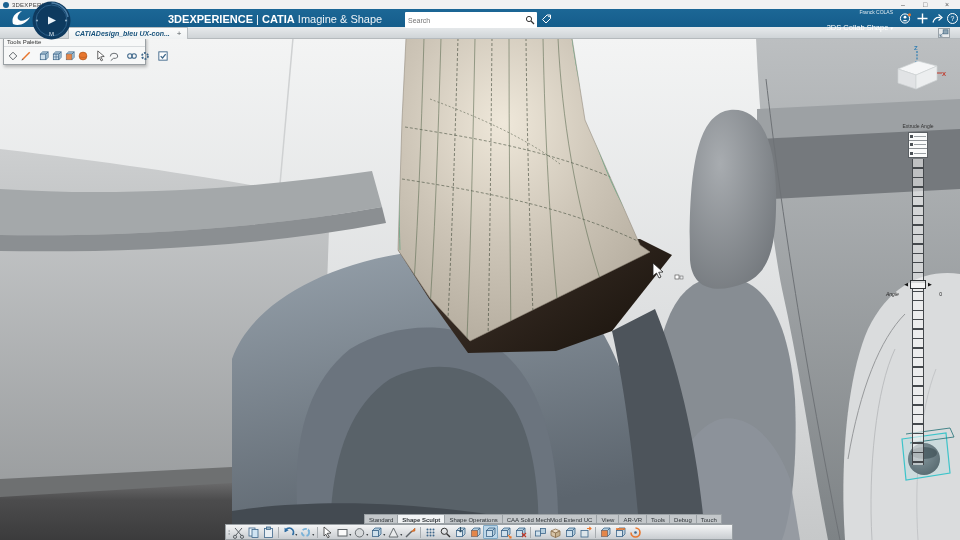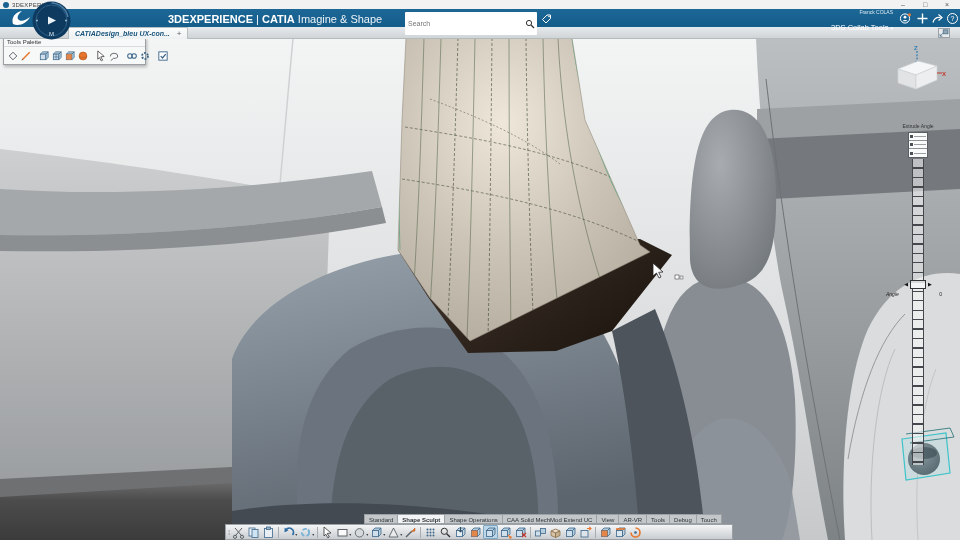--- a/index.html
+++ b/index.html
@@ -12,21 +12,21 @@
   .os-globe { width:6px; height:6px; border-radius:50%; background:#1a6191; margin:0 3px 0 3px; }
   .os-title { letter-spacing:.2px; }
   .win-controls { position:absolute; right:2px; top:0; display:flex; }
   .win-btn { width:22px; height:9px; text-align:center; font-size:7px; line-height:9px; color:#555; cursor:default; }
 
   
   .topbar { position:absolute; top:9px; left:0; width:960px; height:18px; background:linear-gradient(#1c6796,#155d8b); z-index:20; }
   .brand { position:absolute; left:168px; top:4px; color:#fff; font-size:11px; white-space:nowrap; }
   .brand b { font-weight:bold; }
   .brand .edition { font-weight:normal; opacity:.92; }
-  .searchwrap { position:absolute; left:405px; top:3px; width:132px; height:23px; background:#fff; border-radius:1px; display:flex; align-items:center; }
+  .searchwrap { position:absolute; left:405px; top:3px; width:132px; height:16px; background:#fff; border-radius:1px; display:flex; align-items:center; }
   .searchwrap input { flex:1; border:none; outline:none; font-size:7px; padding:0 3px; color:#333; background:transparent; font-family:"Liberation Sans",sans-serif; }
   .search-mag { width:10px; height:10px; flex:0 0 auto; margin-right:2px; }
   .tagicon { position:absolute; left:541px; top:4px; width:11px; height:11px; }
   .top-right { position:absolute; right:0; top:0; height:18px; color:#fff; }
   .user-block { position:absolute; right:67px; top:1px; text-align:right; line-height:1; }
   .user-name { font-size:5px; opacity:.85; display:block; margin-bottom:2px; }
   .collab { font-size:7.5px; white-space:nowrap; }
   .collab .caret { font-size:5px; }
   .tb-icon { position:absolute; top:3px; width:13px; height:13px; }
 
@@ -117,21 +117,21 @@
           <line x1="6" y1="6" x2="9" y2="9" stroke="#333" stroke-width="1.2"></line>
         </svg>
     </div>
     <svg class="tagicon" viewBox="0 0 11 11">
         <path d="M1.5 6.5 L6 2 L9.5 2 L9.5 5.5 L5 10 Z" fill="none" stroke="#fff" stroke-width="1"></path>
         <circle cx="8" cy="3.5" r=".8" fill="#fff"></circle>
       </svg>
     <div class="top-right">
       <div class="user-block">
         <span class="user-name">Franck COLAS</span>
-        <span class="collab"><span>3DS Collab Tools</span> <span class="caret">▾</span></span>
+        <span class="collab"><span>3DS Collab Shape</span> <span class="caret">▾</span></span>
       </div>
       <svg class="tb-icon" style="right:48px" viewBox="0 0 13 13">
           <circle cx="6" cy="6.5" r="4.6" fill="none" stroke="#fff" stroke-width="1"></circle>
           <circle cx="6" cy="5.2" r="1.4" fill="#fff"></circle>
           <path d="M3.3 9.2 Q6 6.8 8.7 9.2" fill="#fff"></path>
           <circle cx="10.5" cy="2.8" r="1.5" fill="#e8762d"></circle>
         </svg>
       <svg class="tb-icon" style="right:31px" viewBox="0 0 13 13">
           <path d="M6.5 1.5 V11.5 M1.5 6.5 H11.5" stroke="#fff" stroke-width="1.4"></path>
         </svg>

